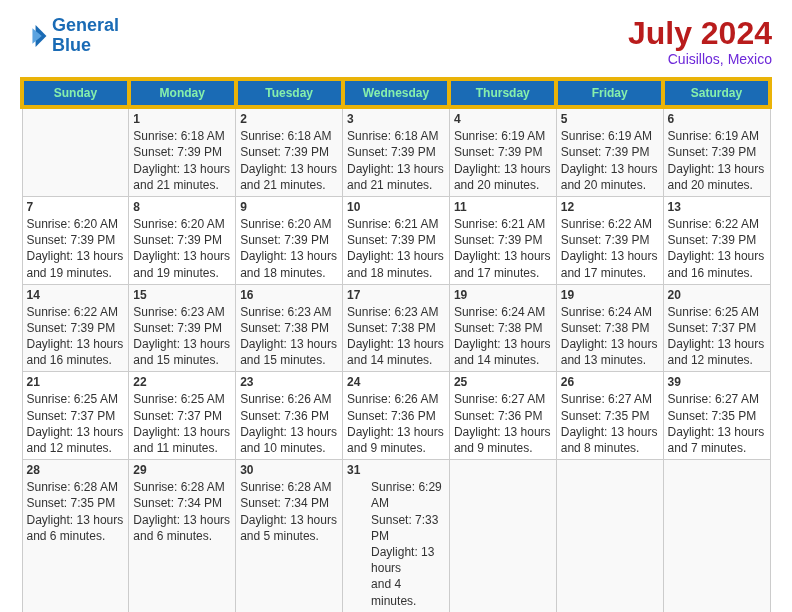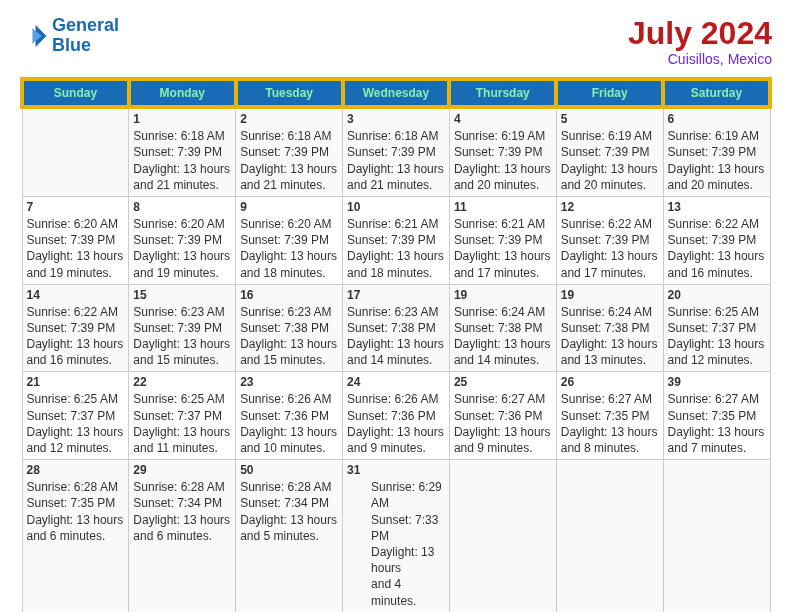--- a/index.html
+++ b/index.html
@@ -347,21 +347,21 @@
 and 6 minutes.</div>
           </td>
           <td>
             <span class="day-number">29</span>
             <div class="day-info" style="white-space: pre-line;">Sunrise: 6:28 AM
 Sunset: 7:34 PM
 Daylight: 13 hours
 and 6 minutes.</div>
           </td>
           <td>
-            <span class="day-number">50</span>
+            <span class="day-number">30</span>
             <div class="day-info" style="white-space: pre-line;">Sunrise: 6:28 AM
 Sunset: 7:34 PM
 Daylight: 13 hours
 and 5 minutes.</div>
           </td>
           <td>
             <span class="day-number">31</span>
             <div class="day-info" style="white-space: pre-line; margin-left: 24px;">Sunrise: 6:29 AM
 Sunset: 7:33 PM
 Daylight: 13 hours

